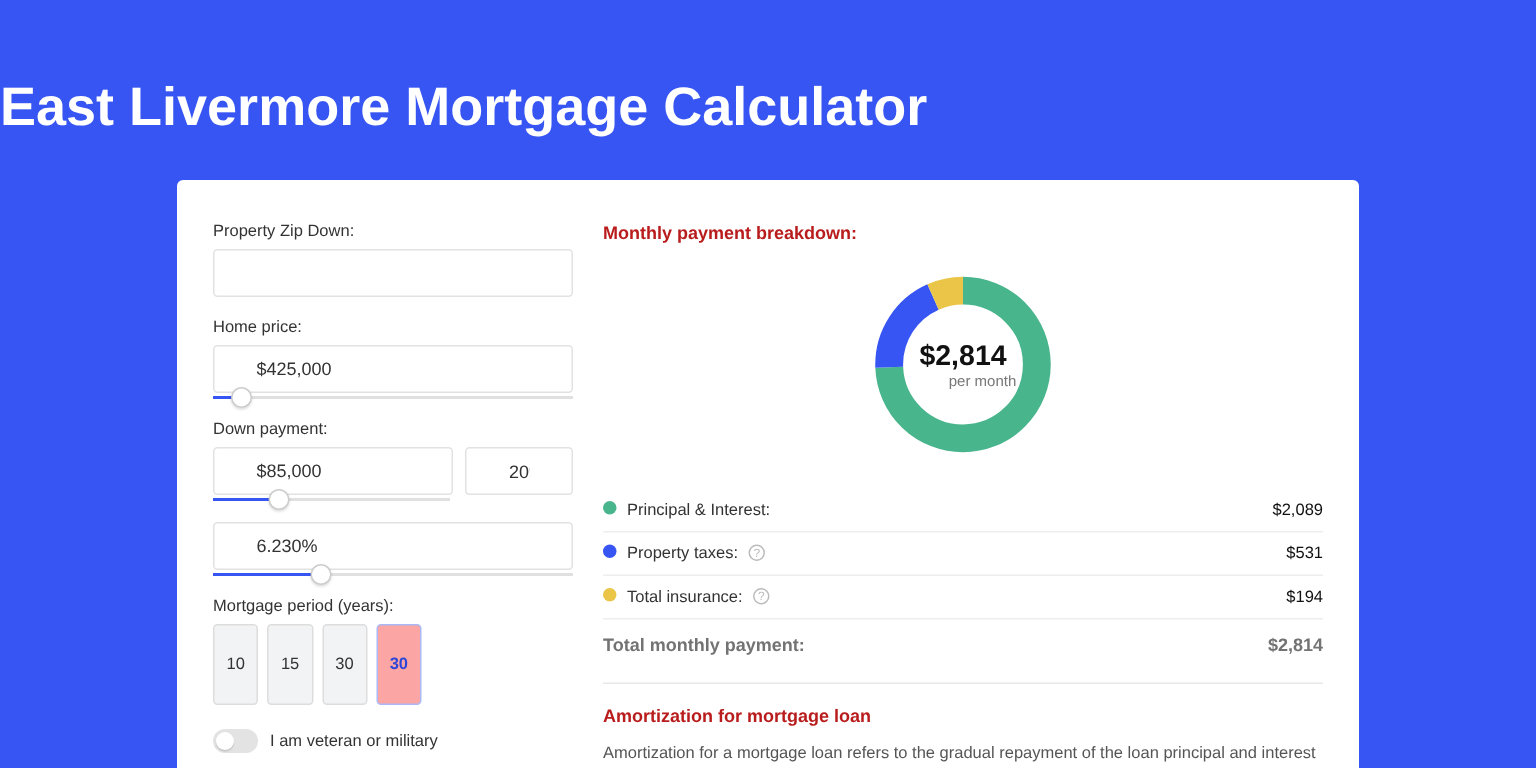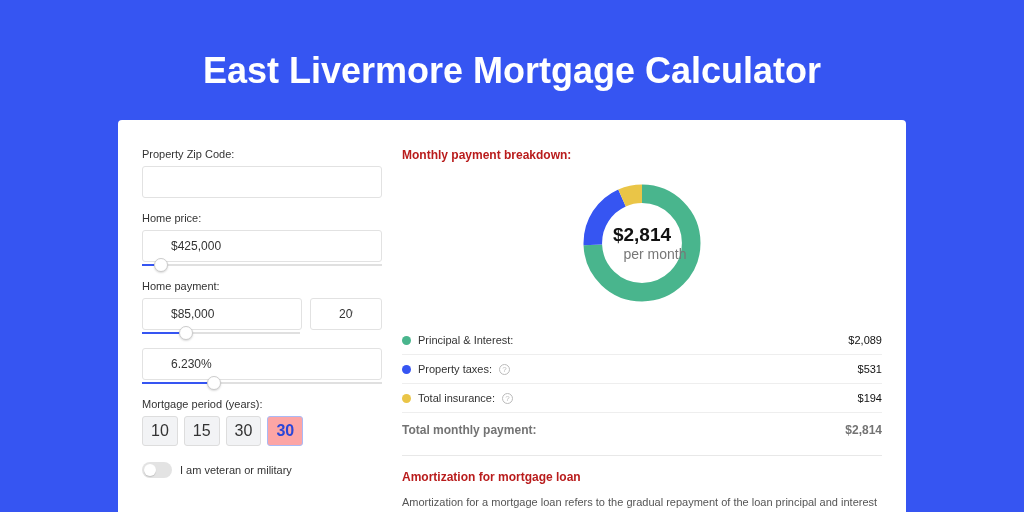--- a/index.html
+++ b/index.html
@@ -10,21 +10,21 @@
   height: 512px;
   overflow: hidden;
 }
 .outer {
   padding-top: 50px;
 }
 .title {
   color: #fff;
   font-size: 36px;
   font-weight: 700;
-  text-align: center;
+  text-align: left;
   margin-bottom: 28px;
 }
 .card {
   background: #fff;
   width: 788px;
   margin: 0 auto;
   border-radius: 4px;
   padding: 28px 24px;
   display: flex;
   gap: 20px;
@@ -71,22 +71,22 @@
 }
 .row { display: flex; gap: 8px; }
 .row .input { flex: 1; }
 .row .input.pct { width: 72px; flex: 0 0 72px; }
 
 .period-row { display: flex; gap: 6px; margin-top: 4px; margin-bottom: 16px; }
 .period-btn {
   border: 1px solid #ddd;
   background: #f2f3f5;
   color: #333;
-  font-size: 16px;
-  padding: 5px 8px;
+  font-size: 11px;
+  padding: 20px 8px;
   border-radius: 3px;
   cursor: pointer;
 }
 .period-btn.active {
   background: #fca5a5;
   border-color: #aab9f5;
   color: #2b46d8;
   font-weight: 600;
 }
 .toggle-row { display: flex; align-items: center; gap: 8px; font-size: 11px; color: #333; }
@@ -112,30 +112,30 @@
 .donut {
   position: relative;
   width: 130px; height: 130px;
 }
 .donut svg { width: 100%; height: 100%; transform: rotate(-90deg); }
 .donut-center {
   position: absolute; inset: 0;
   display: flex; flex-direction: column; align-items: center; justify-content: center;
 }
 .donut-amount { font-size: 19px; font-weight: 700; color: #111; }
-.donut-sub { font-size: 14px; color: #777; padding-left: 26px; }
+.donut-sub { font-size: 10px; color: #777; padding-left: 26px; }
 
 .legend-row {
   display: flex; align-items: center; justify-content: space-between;
   padding: 8px 0;
   border-bottom: 1px solid #eee;
   font-size: 11px;
 }
 .legend-row:last-of-type { border-bottom: none; }
-.legend-left { display: flex; align-items: center; gap: 7px; color: #333; }
+.legend-left { display: flex; align-items: flex-start; gap: 7px; color: #333; }
 .dot { width: 9px; height: 9px; border-radius: 50%; }
 .dot.green { background: #49b58d; }
 .dot.blue  { background: #3655f2; }
 .dot.gold  { background: #eac547; }
 .info {
   width: 11px; height: 11px; border: 1px solid #bbb; color: #bbb; border-radius: 50%;
   display: inline-flex; align-items: center; justify-content: center; font-size: 8px;
 }
 .amount { color: #111; }
 .total-row {
@@ -148,32 +148,32 @@
 </head>
 <body>
 
 <div class="outer">
   <h1 class="title">East Livermore Mortgage Calculator</h1>
 
   <div class="card">
 
     <div class="left">
 
-      <div class="lbl">Property Zip Code:</div>
+      <div class="lbl">Property Zip Down:</div>
       <input class="input" value="" style="">
       <div style="height:14px"></div>
 
       <div class="lbl">Home price:</div>
       <input class="input" value="$425,000" style="">
       <div class="slider-track">
         <div class="slider-fill" style="width:8%"></div>
         <div class="slider-thumb" style="left:8%"></div>
       </div>
 
-      <div class="lbl">Home payment:</div>
+      <div class="lbl">Down payment:</div>
       <div class="row">
         <input class="input" value="$85,000" style="">
         <input class="input pct" value="20%" style="">
       </div>
       <div class="slider-track" style="width:158px">
         <div class="slider-fill" style="width:28%"></div>
         <div class="slider-thumb" style="left:28%"></div>
       </div>
 
       <input class="input" value="6.230%" style="">

